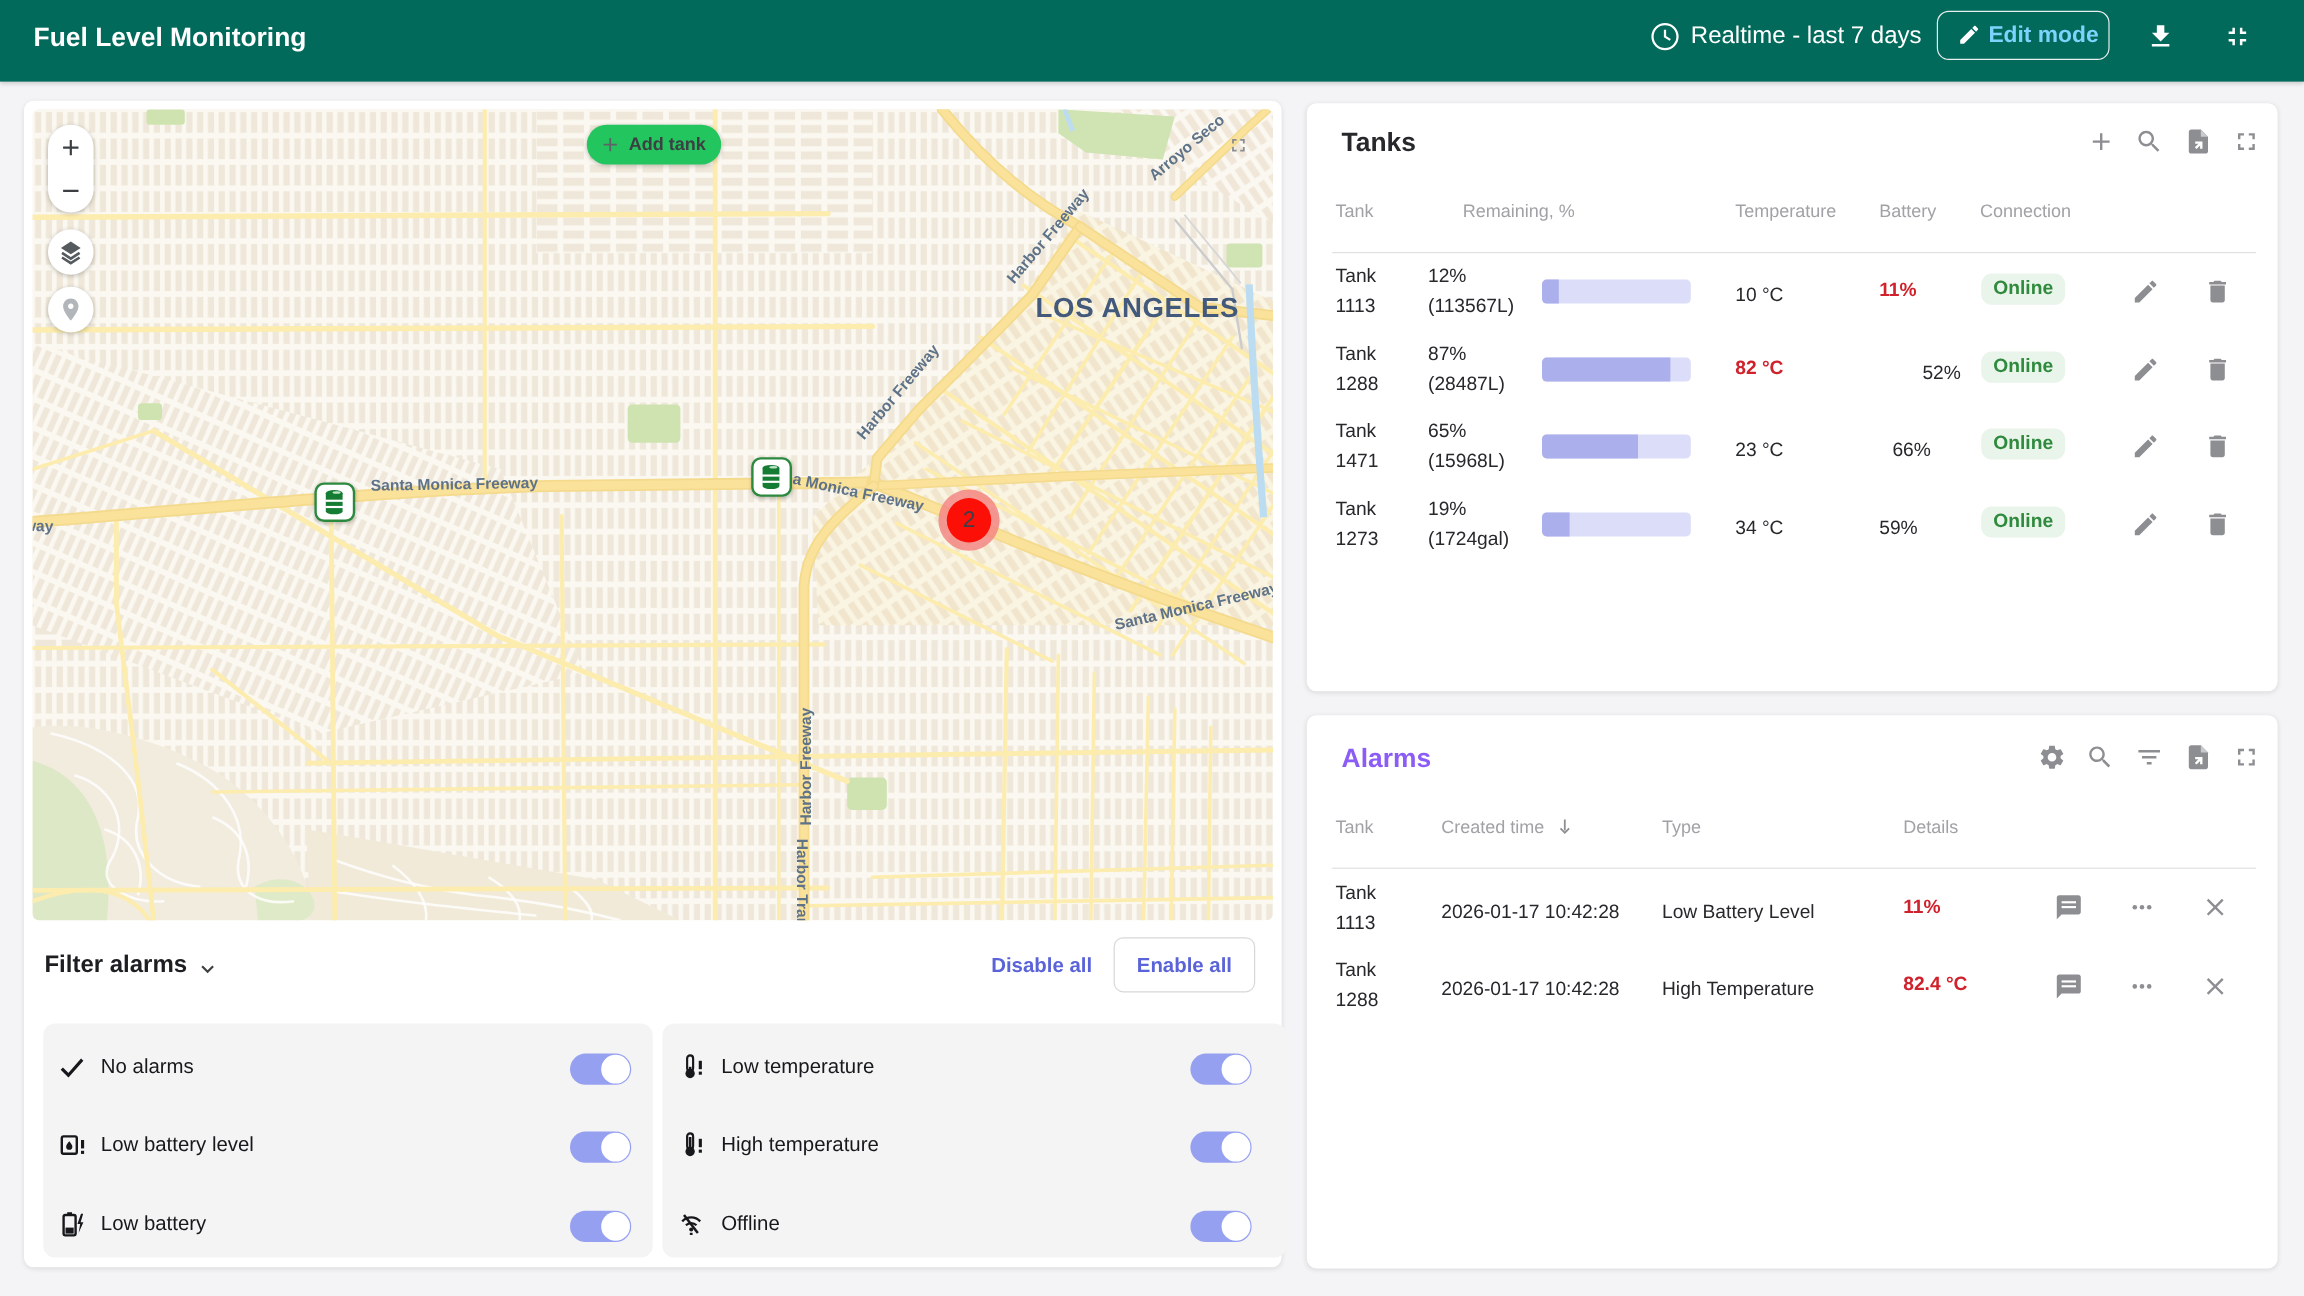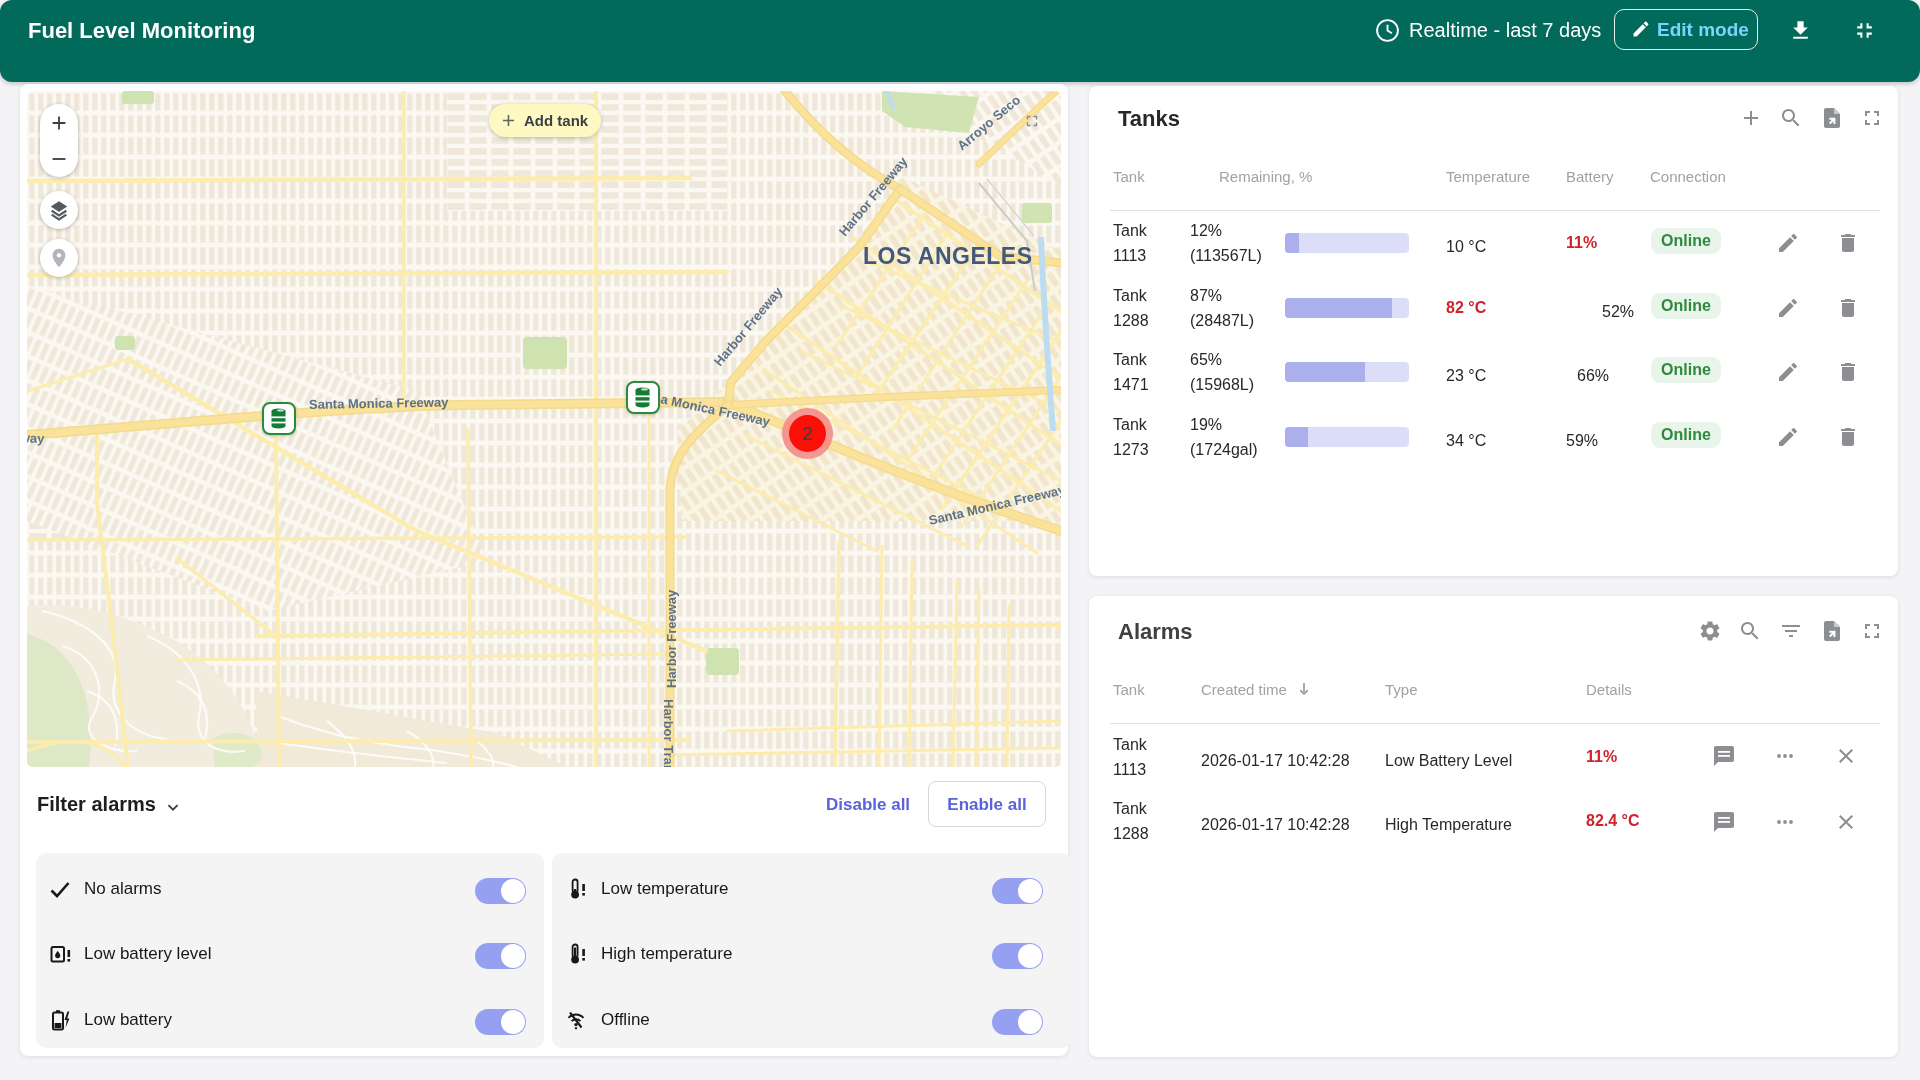--- a/index.html
+++ b/index.html
@@ -9,21 +9,21 @@
   .red{color:#d0222c;font-weight:bold;}
   .cell{position:absolute;font-size:16px;color:#27282b;line-height:25px;}
   .pillg{position:absolute;background:#e9f4ea;color:#2f8a3d;font-weight:bold;font-size:16px;border-radius:9px;text-align:center;}
   .tgl{position:absolute;width:51px;height:26px;border-radius:13px;background:#96a0f1;}
   .tgl::after{content:"";position:absolute;right:1px;top:1px;width:24px;height:24px;border-radius:50%;background:#fff;}
   .frow{position:absolute;font-size:17px;color:#17181c;}
 </style>
 </head>
 <body>
 
-<div class="abs" style="left:0;top:0;width:1920px;height:82px;background:#016a5b;box-shadow:0 2px 4px rgba(0,0,0,.2);border-radius:12px;">
+<div class="abs" style="left:0;top:0;width:1920px;height:68px;background:#016a5b;box-shadow:0 2px 4px rgba(0,0,0,.2);">
   <div class="abs" style="left:28px;top:18px;font-size:22px;font-weight:bold;color:#fff;">Fuel Level Monitoring</div>
   <svg class="abs" style="left:1375px;top:18px" width="25" height="25" viewBox="0 0 24 24" fill="none" stroke="#fff" stroke-width="1.8">
       <circle cx="12" cy="12" r="10"></circle>
       <path d="M12 6.5V12l4.2 2.6"></path>
     </svg>
   <div class="abs" style="left:1409px;top:19px;font-size:20px;color:#fff;">Realtime - last 7 days</div>
   <div class="abs" style="left:1614px;top:9px;width:144px;height:41px;border:1.5px solid #e8efec;border-radius:10px;box-sizing:border-box;">
     <svg class="abs" style="left:16px;top:9px" width="20" height="20" viewBox="0 0 24 24" fill="#fff">
         <path d="M3 17.25V21h3.75L17.81 9.94l-3.75-3.75L3 17.25zM20.71 7.04c.39-.39.39-1.02 0-1.41l-2.34-2.34c-.39-.39-1.02-.39-1.41 0l-1.83 1.83 3.75 3.75 1.83-1.83z"></path>
       </svg>
@@ -175,21 +175,21 @@
         <polygon points="12,2.5 21,8.3 12,14.1 3,8.3" fill="#555a5f"></polygon>
         <path d="M4 12.8 L12 18 L20 12.8" fill="none" stroke="#555a5f" stroke-width="2.4"></path>
         <path d="M4 17 L12 22.2 L20 17" fill="none" stroke="#555a5f" stroke-width="2.4"></path>
       </svg>
 </div>
 <div class="abs" style="left:20px;top:155px;width:38px;height:38px;background:#fff;border-radius:50%;box-shadow:0 1px 4px rgba(0,0,0,.25);">
 <svg class="abs" style="left:8px;top:8px" width="22" height="22" viewBox="0 0 24 24" fill="#b2b5ba">
         <path d="M12 2C8.13 2 5 5.13 5 9c0 5.25 7 13 7 13s7-7.75 7-13c0-3.87-3.13-7-7-7zm0 9.5c-1.38 0-2.5-1.12-2.5-2.5s1.12-2.5 2.5-2.5 2.5 1.12 2.5 2.5-1.12 2.5-2.5 2.5z"></path>
       </svg>
 </div>
-<div class="abs" style="left:469px;top:20px;width:112px;height:33px;background:#fef9c3;border-radius:17px;box-shadow:0 1px 4px rgba(0,0,0,.25);">
+<div class="abs" style="left:469px;top:20px;width:112px;height:33px;background:#22c55e;border-radius:17px;box-shadow:0 1px 4px rgba(0,0,0,.25);">
 <svg class="abs" style="left:10px;top:7px" width="19" height="19" viewBox="0 0 24 24" fill="#5f6368">
         <path d="M19 13h-6v6h-2v-6H5v-2h6V5h2v6h6v2z"></path>
       </svg>
 <div class="abs" style="left:35px;top:8px;font-size:15px;font-weight:bold;color:#3c4043;">Add tank</div>
 </div>
 <svg class="abs" style="left:1003px;top:28px" width="18" height="18" viewBox="0 0 24 24" fill="#8a8d91">
       <path d="M7 14H5v5h5v-2H7v-3zm-2-4h2V7h3V5H5v5zm12 7h-3v2h5v-5h-2v3zM14 5v2h3v3h2V5h-5z"></path>
     </svg>
 <div class="abs" style="left:242px;top:318px;width:34px;height:33px;background:#fff;border:2.5px solid #2c8a3f;border-radius:8px;box-sizing:border-box;box-shadow:0 1px 3px rgba(0,0,0,.2);">
 <svg class="abs" style="left:5px;top:3px" width="19" height="23" viewBox="0 0 19 23">
@@ -342,21 +342,21 @@
 <div class="pillg" style="left:562px;top:336px;width:70px;height:26px;line-height:26px;">Online</div>
 <svg class="abs" style="left:687px;top:339px" width="24" height="24" viewBox="0 0 24 24" fill="#8d8e92">
       <path d="M3 17.25V21h3.75L17.81 9.94l-3.75-3.75L3 17.25zM20.71 7.04c.39-.39.39-1.02 0-1.41l-2.34-2.34c-.39-.39-1.02-.39-1.41 0l-1.83 1.83 3.75 3.75 1.83-1.83z"></path>
     </svg>
 <svg class="abs" style="left:747px;top:339px" width="24" height="24" viewBox="0 0 24 24" fill="#8d8e92">
       <path d="M6 19c0 1.1.9 2 2 2h8c1.1 0 2-.9 2-2V7H6v12zM19 4h-3.5l-1-1h-5l-1 1H5v2h14V4z"></path>
     </svg>
 </div>
 
 <div class="card" style="left:1089px;top:596px;width:809px;height:461px;">
-  <div class="abs" style="left:29px;top:23px;font-size:22px;font-weight:bold;color:#404040;">Alarms</div>
+  <div class="abs" style="left:29px;top:23px;font-size:22px;font-weight:bold;color:#8b5cf6;">Alarms</div>
   <svg class="abs" style="left:609px;top:23px" width="24" height="24" viewBox="0 0 24 24" fill="#8d8e92">
       <path d="M19.14 12.94c.04-.3.06-.61.06-.94s-.02-.64-.07-.94l2.03-1.58c.18-.14.23-.41.12-.61l-1.92-3.32c-.12-.22-.37-.29-.59-.22l-2.39.96c-.5-.38-1.03-.7-1.62-.94L14.4 2.81c-.04-.24-.24-.41-.48-.41h-3.84c-.24 0-.43.17-.47.41l-.36 2.54c-.59.24-1.13.57-1.62.94l-2.39-.96c-.22-.08-.47 0-.59.22L2.74 8.87c-.12.21-.08.47.12.61l2.03 1.58c-.05.3-.09.63-.09.94s.02.64.07.94l-2.03 1.58c-.18.14-.23.41-.12.61l1.92 3.32c.12.22.37.29.59.22l2.39-.96c.5.38 1.03.7 1.62.94l.36 2.54c.05.24.24.41.48.41h3.84c.24 0 .44-.17.47-.41l.36-2.54c.59-.24 1.13-.56 1.62-.94l2.39.96c.22.08.47 0 .59-.22l1.92-3.32c.12-.22.07-.47-.12-.61l-2.01-1.58zM12 15.6c-1.98 0-3.6-1.62-3.6-3.6s1.62-3.6 3.6-3.6 3.6 1.62 3.6 3.6-1.62 3.6-3.6 3.6z"></path>
     </svg>
 <svg class="abs" style="left:649px;top:23px" width="24" height="24" viewBox="0 0 24 24" fill="#8d8e92">
       <path d="M15.5 14h-.79l-.28-.27C15.41 12.59 16 11.11 16 9.5 16 5.91 13.09 3 9.5 3S3 5.91 3 9.5 5.91 16 9.5 16c1.61 0 3.09-.59 4.23-1.57l.27.28v.79l5 4.99L20.49 19l-4.99-5zm-6 0C7.01 14 5 11.99 5 9.5S7.01 5 9.5 5 14 7.01 14 9.5 11.99 14 9.5 14z"></path>
     </svg>
 <svg class="abs" style="left:690px;top:23px" width="24" height="24" viewBox="0 0 24 24" fill="#8d8e92">
       <path d="M10 18h4v-2h-4v2zM3 6v2h18V6H3zm3 7h12v-2H6v2z"></path>
     </svg>
 <svg class="abs" style="left:731px;top:23px" width="24" height="24" viewBox="0 0 24 24" fill="#8d8e92">

